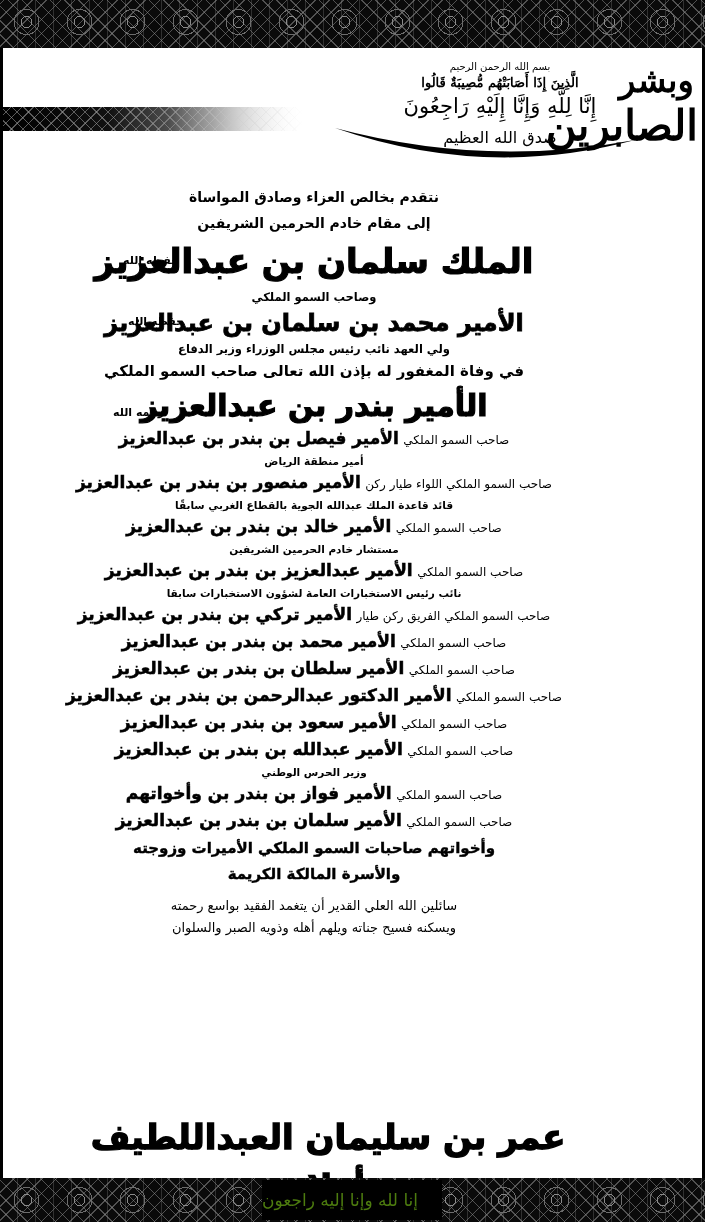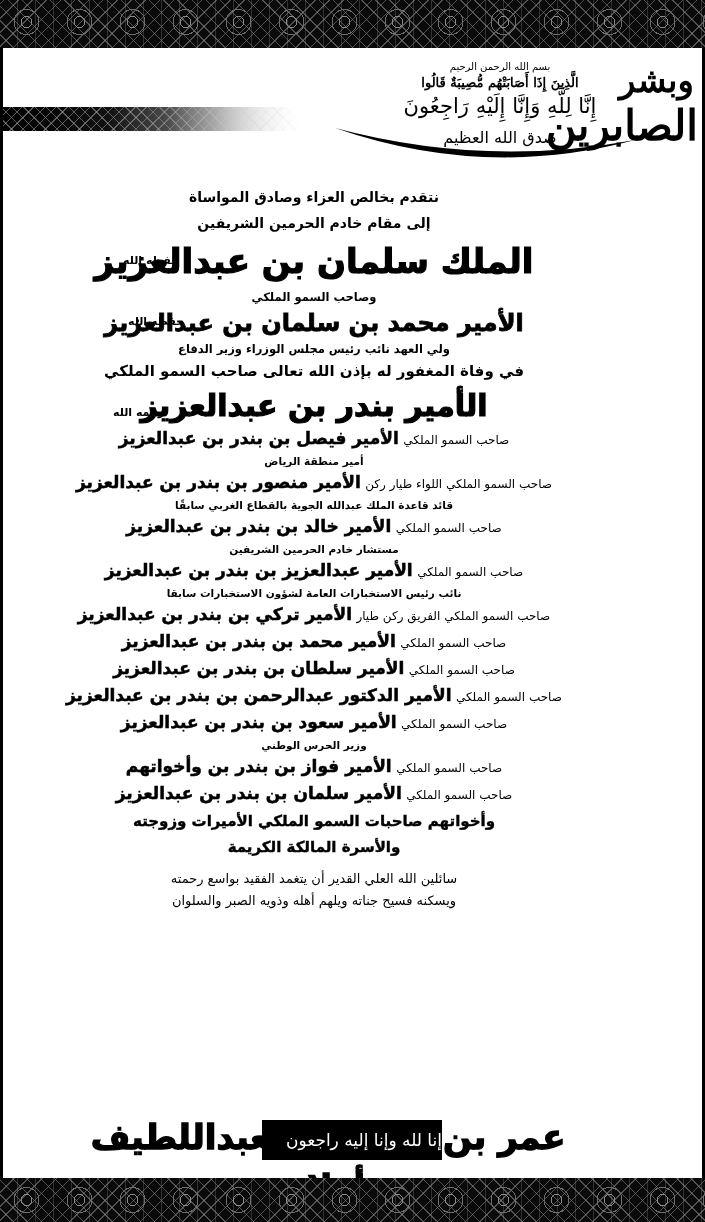--- a/index.html
+++ b/index.html
@@ -210,27 +210,27 @@
       text-align: center;
       direction: rtl;
       font-size: 34px;
       font-weight: 900;
       line-height: 50px;
       margin-left: 12px;
       -webkit-text-stroke: 1.4px #000;
     }
     .bottom-callig {
       position: absolute;
-      top: 1120px;
+      top: 1180px;
       left: 262px;
       width: 180px;
       height: 40px;
       background: #000;
-      color: #ffffff;
-      text-align: right;
+      color: #4d7c0f;
+      text-align: left;
       direction: rtl;
       font-family: "DejaVu Serif", serif;
       font-size: 17px;
       line-height: 40px;
       letter-spacing: 1px;
     }
   </style>
 </head>
 <body>
 
@@ -289,20 +289,21 @@
 
     <div class="son-line"><span class="prefix">صاحب السمو الملكي</span> <span class="name">الأمير عبدالعزيز بن بندر بن عبدالعزيز</span></div>
     <div class="son-role">نائب رئيس الاستخبارات العامة لشؤون الاستخبارات سابقا</div>
 
     <div class="son-line"><span class="prefix">صاحب السمو الملكي الفريق ركن طيار</span> <span class="name">الأمير تركي بن بندر بن عبدالعزيز</span></div>
 
     <div class="son-line"><span class="prefix">صاحب السمو الملكي</span> <span class="name">الأمير محمد بن بندر بن عبدالعزيز</span></div>
     <div class="son-line"><span class="prefix">صاحب السمو الملكي</span> <span class="name">الأمير سلطان بن بندر بن عبدالعزيز</span></div>
     <div class="son-line"><span class="prefix">صاحب السمو الملكي</span> <span class="name">الأمير الدكتور عبدالرحمن بن بندر بن عبدالعزيز</span></div>
     <div class="son-line"><span class="prefix">صاحب السمو الملكي</span> <span class="name">الأمير سعود بن بندر بن عبدالعزيز</span></div>
+    <div class="son-line"><span class="prefix">صاحب السمو الملكي</span> <span class="name">الأمير عبدالله بن بندر بن عبدالعزيز</span></div>
     <div class="son-role">وزير الحرس الوطني</div>
 
     <div class="son-line"><span class="prefix">صاحب السمو الملكي</span> <span class="name">الأمير فواز بن بندر بن وأخواتهم</span></div>
     <div class="son-line"><span class="prefix">صاحب السمو الملكي</span> <span class="name">الأمير سلمان بن بندر بن عبدالعزيز</span></div>
   </div>
 
   <div class="sisters">وأخواتهم صاحبات السمو الملكي الأميرات وزوجته</div>
   <div class="sisters">والأسرة المالكة الكريمة</div>
 
   <div class="prayer">سائلين الله العلي القدير أن يتغمد الفقيد بواسع رحمته</div>

